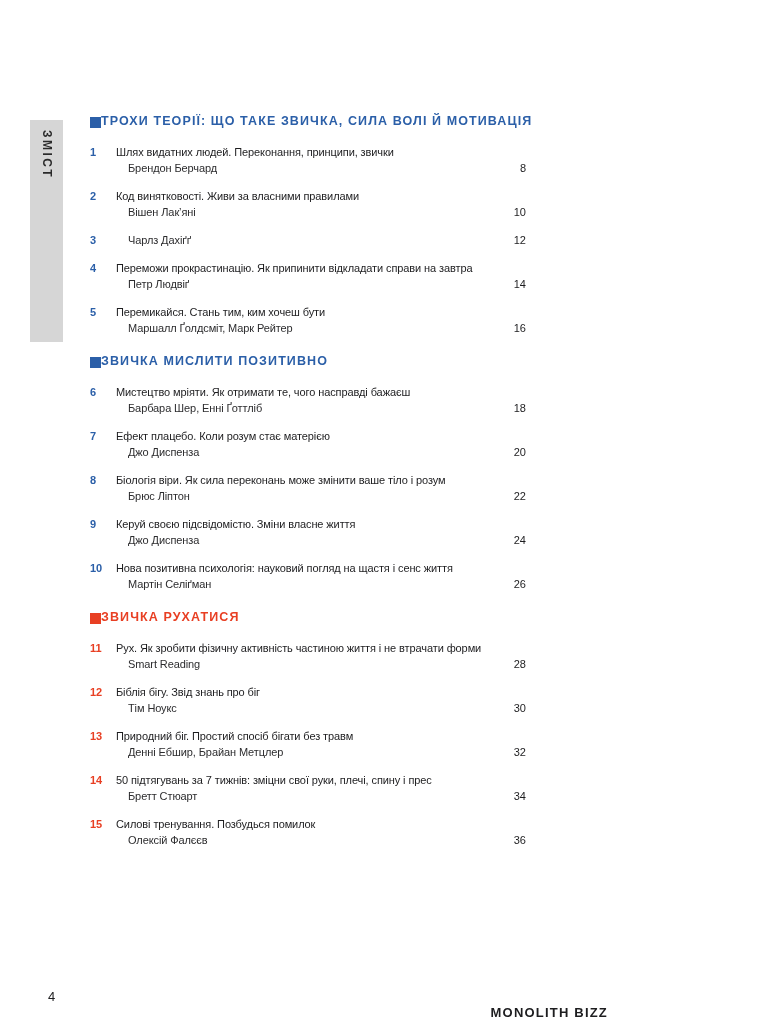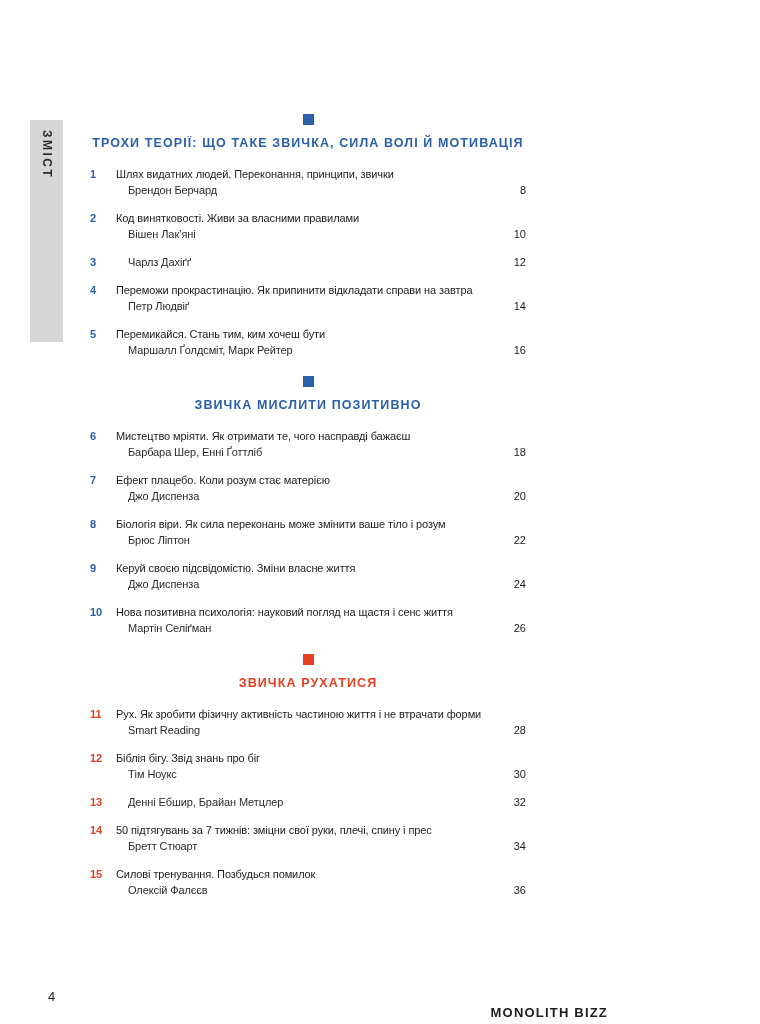--- a/index.html
+++ b/index.html
@@ -22,23 +22,22 @@
     writing-mode:vertical-rl;
     padding-top:10px;
     font-size:12px; letter-spacing:2.5px;
     color:#2a2a2a; font-weight:700;
   }
 
   
   .toc { position:absolute; left:90px; top:114px; width:436px; }
 
   .sec-head {
-    display:flex; align-items:center; gap:11px;
+    display:flex; align-items:flex-end; 
     margin:18px 0 16px;
-    flex-direction:column;
   }
   .section:first-child .sec-head { margin-top:0; }
   .sec-head .sq { width:11px; height:11px; background:currentColor; flex:none; }
   .sec-head .sec-title {
     font-size:12.5px; font-weight:700; letter-spacing:1.1px;
     text-transform:uppercase; white-space:nowrap;
   }
   .section.blue { --accent: var(--blue, #2b5fa8); }
   .section.red  { --accent: var(--red,  #e83f23); }
   .sec-head { color:var(--accent); }
@@ -204,20 +203,21 @@
         <span class="txt">
           <span class="title">Біблія бігу. Звід знань про біг</span>
           <span class="author">Тім Ноукс</span>
         </span>
         <span class="pg">30</span>
       </div>
 
       <div class="entry">
         <span class="num">13</span>
         <span class="txt">
+          <span class="title">Природний біг. Простий спосіб бігати без травм</span>
           <span class="author">Денні Ебшир, Брайан Метцлер</span>
         </span>
         <span class="pg">32</span>
       </div>
 
       <div class="entry">
         <span class="num">14</span>
         <span class="txt">
           <span class="title">50 підтягувань за 7 тижнів: зміцни свої руки, плечі, спину і прес</span>
           <span class="author">Бретт Стюарт</span>

